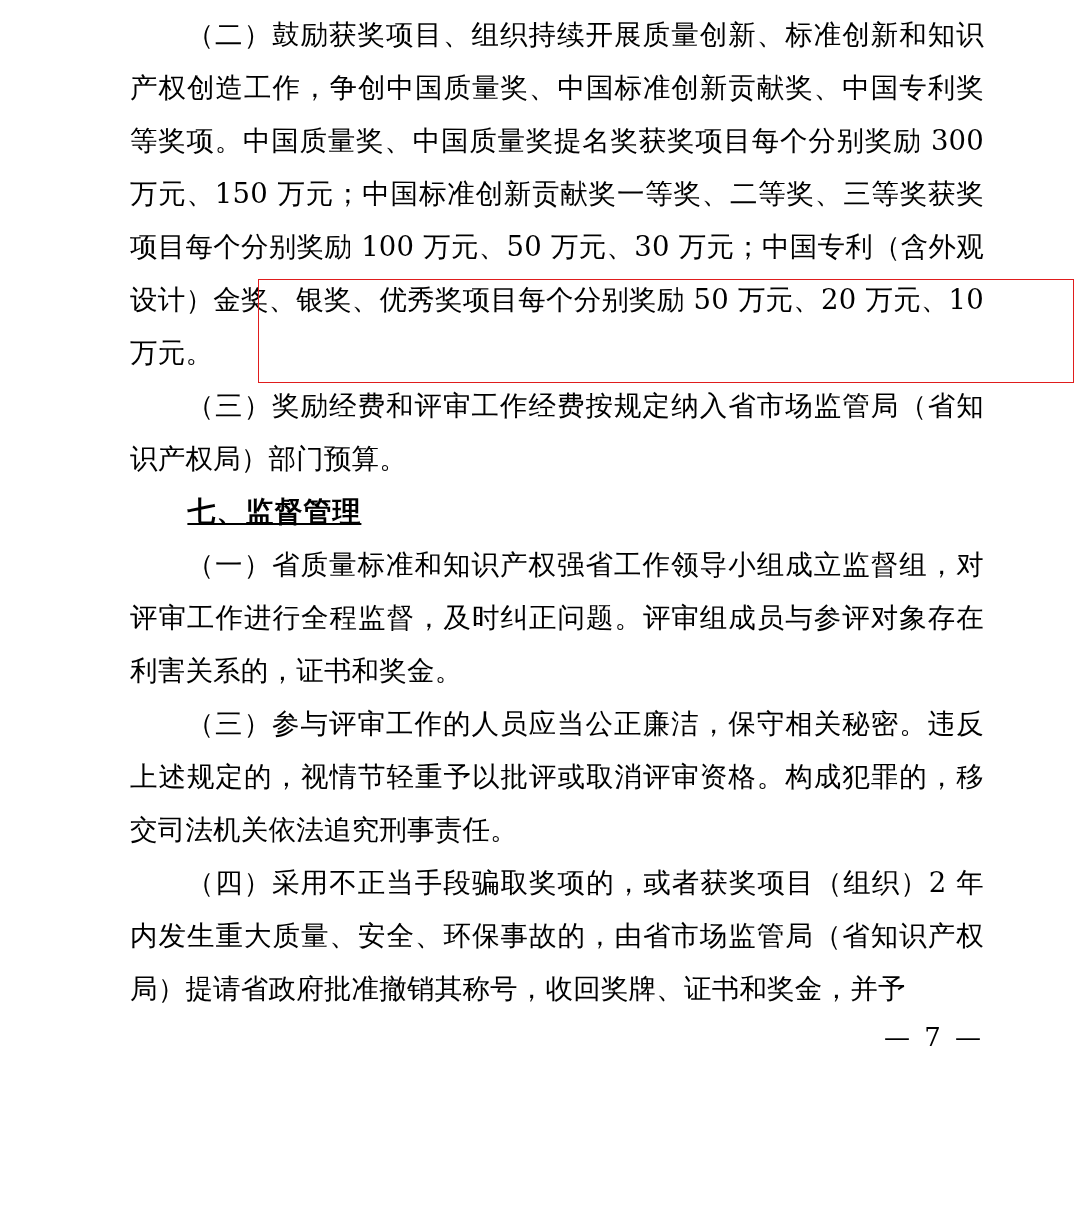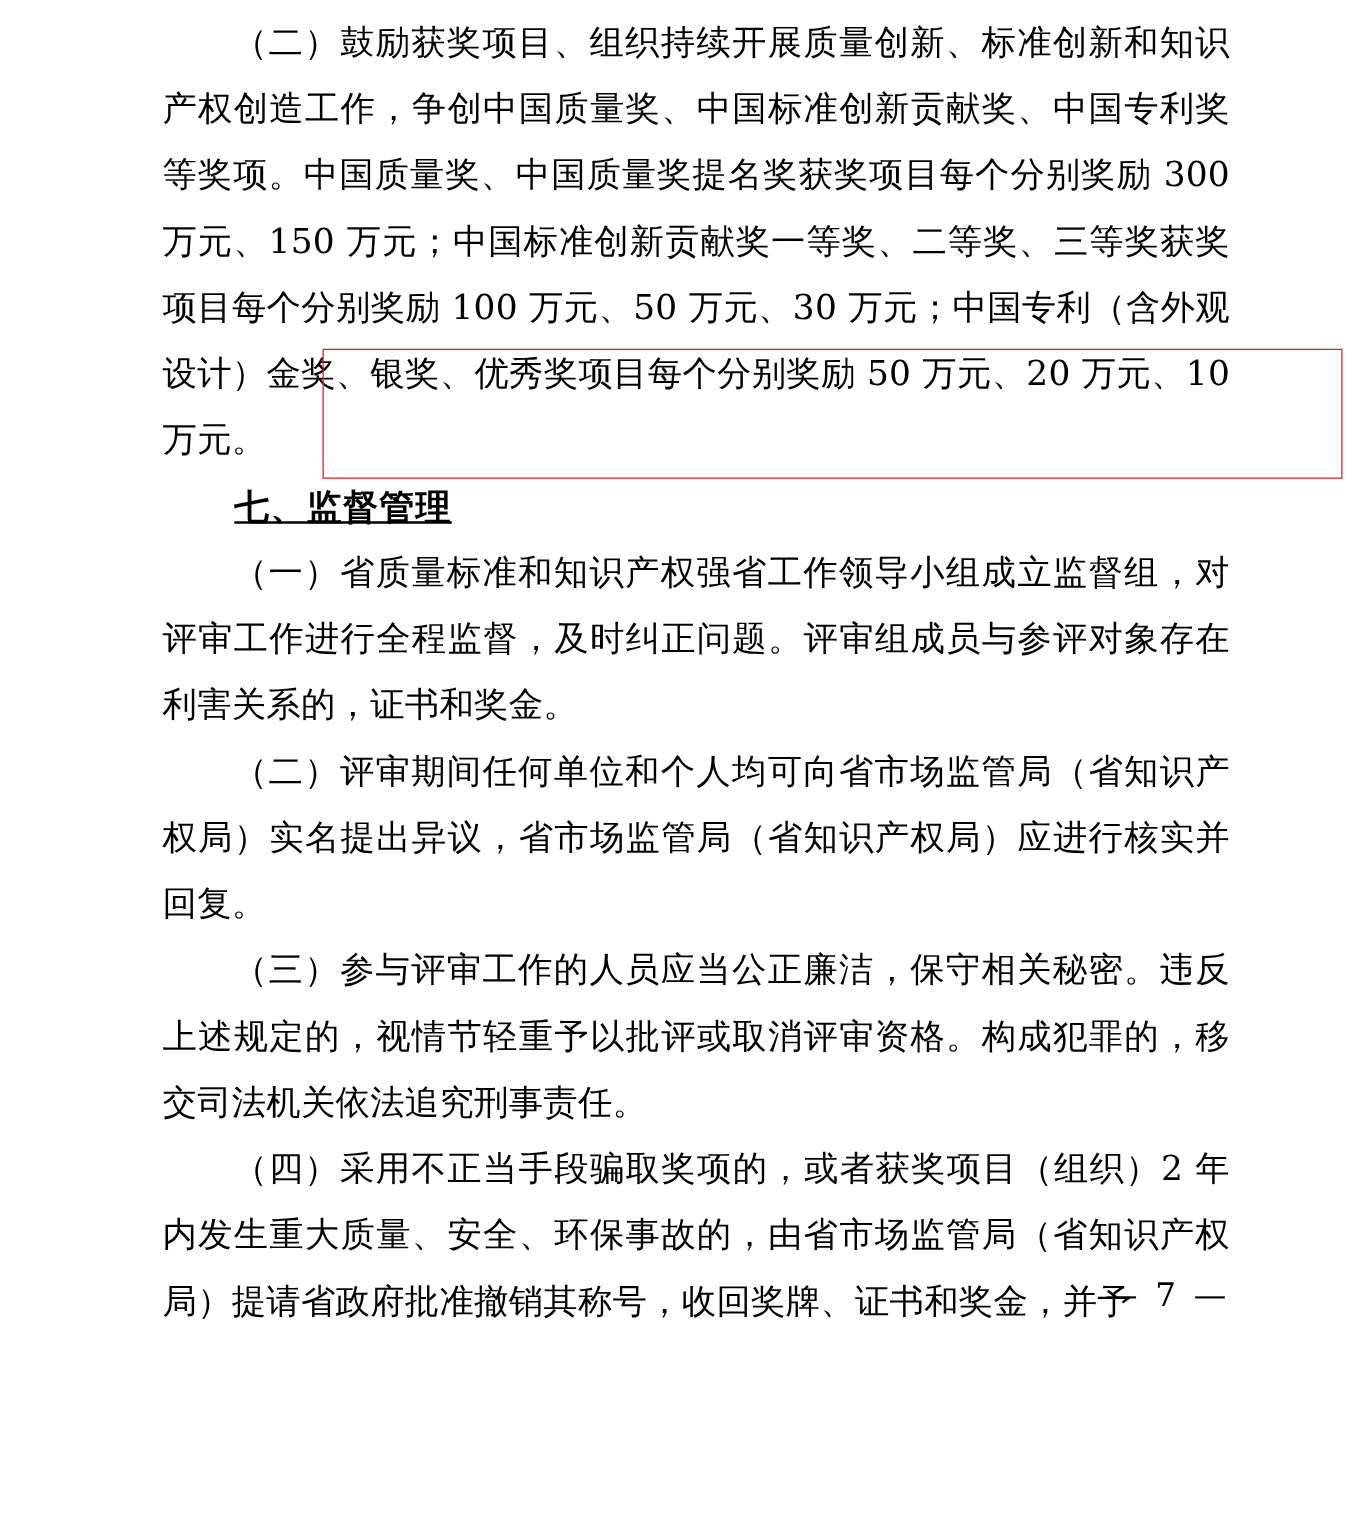--- a/index.html
+++ b/index.html
@@ -66,23 +66,23 @@
 </head>
 <body>
 
 <div class="page">
 
   <div class="block">
     <p class="para indent">（二）鼓励获奖项目、组织持续开展质量创新、标准创新和知识产权创造工作，争创中国质量奖、中国标准创新贡献奖、中国专利奖等奖项。中国质量奖、中国质量奖提名奖获奖项目每个分别奖励 300 万元、150 万元；中国标准创新贡献奖一等奖、二等奖、三等奖获奖项目每个分别奖励 100 万元、50 万元、30 万元；中国专利（含外观设计）金奖、银奖、优秀奖项目每个分别奖励 50 万元、20 万元、10 万元。</p>
     <div class="highlight-box"></div>
   </div>
 
+  <p class="para indent">（三）奖励经费和评审工作经费按规定纳入省市场监管局（省知识产权局）部门预算。</p>
 
   <h2 class="heading">七、监督管理</h2>
 
   <p class="para indent">（一）省质量标准和知识产权强省工作领导小组成立监督组，对评审工作进行全程监督，及时纠正问题。评审组成员与参评对象存在利害关系的，证书和奖金。</p>
-  <p class="para indent">（二）评审期间任何单位和个人均可向省市场监管局（省知识产权局）实名提出异议，省市场监管局（省知识产权局）应进行核实并回复。</p>
   <p class="para indent">（三）参与评审工作的人员应当公正廉洁，保守相关秘密。违反上述规定的，视情节轻重予以批评或取消评审资格。构成犯罪的，移交司法机关依法追究刑事责任。</p>
   <p class="para indent">（四）采用不正当手段骗取奖项的，或者获奖项目（组织）2 年内发生重大质量、安全、环保事故的，由省市场监管局（省知识产权局）提请省政府批准撤销其称号，收回奖牌、证书和奖金，并予</p>
 
   <div class="footer">— 7 —</div>
 
 </div>
 
 </body></html>

